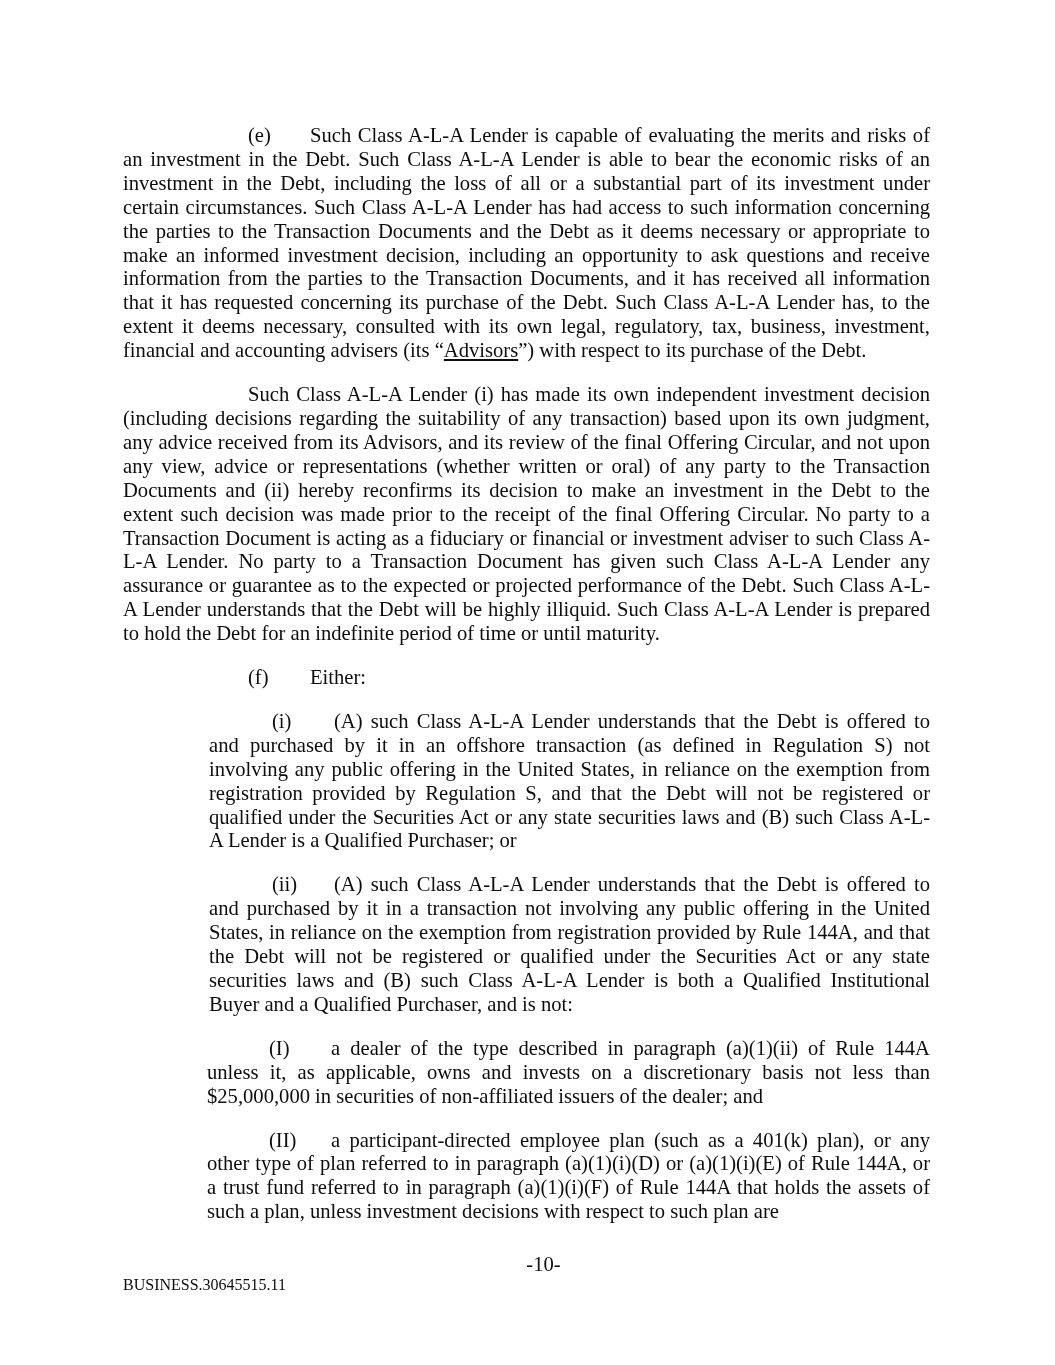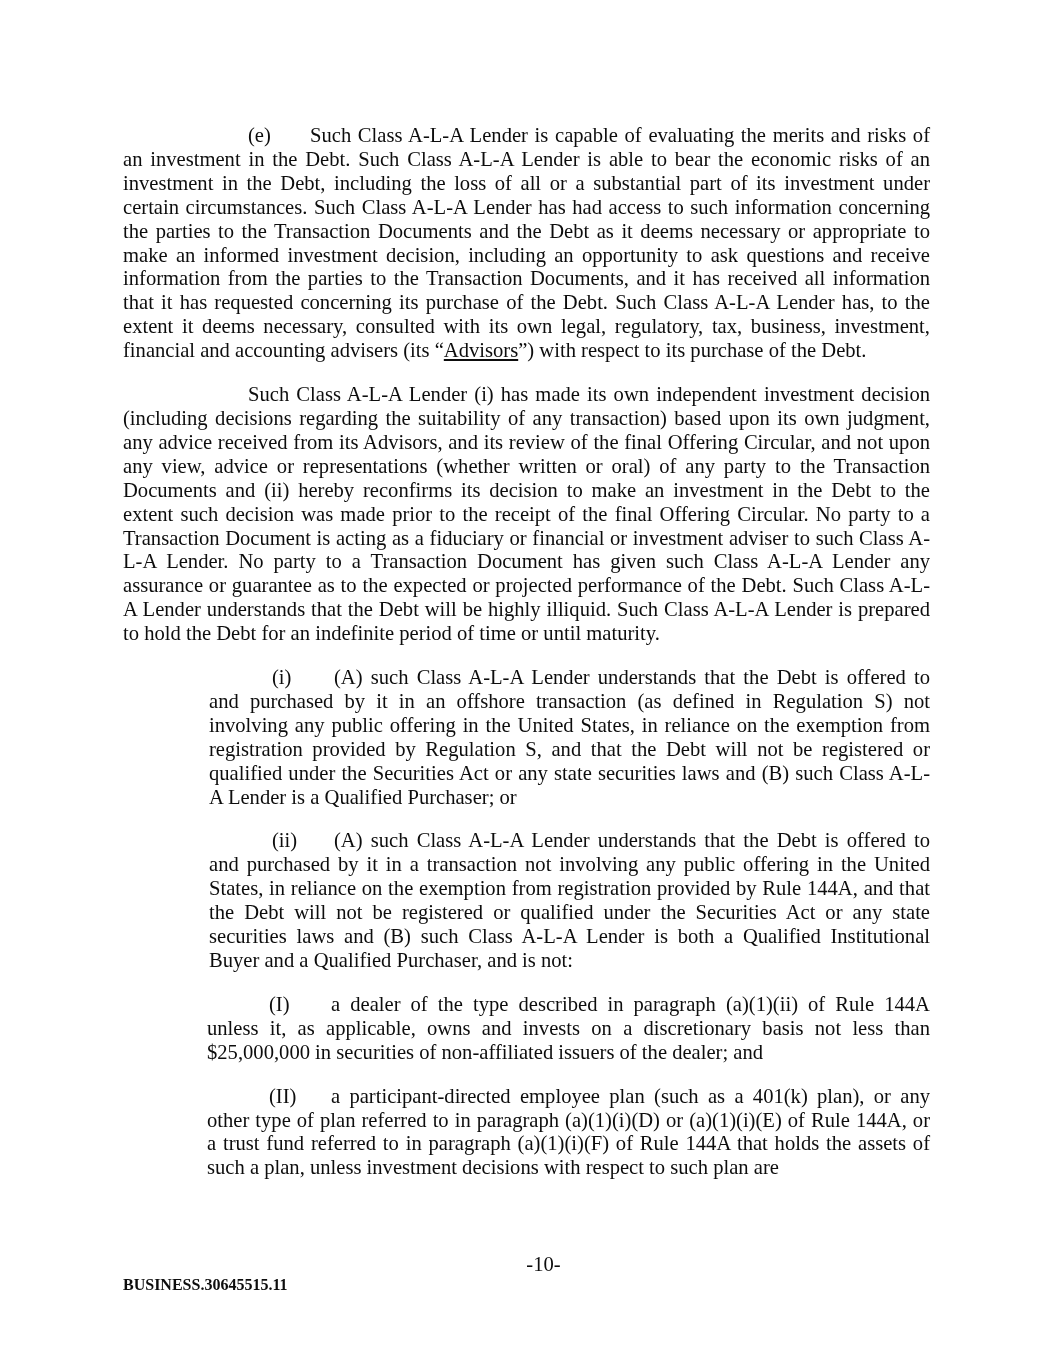--- a/index.html
+++ b/index.html
@@ -48,34 +48,34 @@
     text-align: center;
     font-size: 20.6px;
     line-height: 24px;
   }
   .footer-docid {
     position: absolute;
     top: 1276px;
     left: 123px;
     font-size: 16px;
     line-height: 18px;
-    font-weight: bold;
   }
 </style>
 </head>
 <body>
 
 <div class="page">
 
   <div class="textblock">
 
     <p class="lvl0"><span class="tab">(e)</span><span>Such Class A-L-A Lender is capable of evaluating the merits and risks of an investment in the Debt. Such Class A-L-A Lender is able to bear the economic risks of an investment in the Debt, including the loss of all or a substantial part of its investment under certain circumstances. Such Class A-L-A Lender has had access to such information concerning the parties to the Transaction Documents and the Debt as it deems necessary or appropriate to make an informed investment decision, including an opportunity to ask questions and receive information from the parties to the Transaction Documents, and it has received all information that it has requested concerning its purchase of the Debt. Such Class A-L-A Lender has, to the extent it deems necessary, consulted with its own legal, regulatory, tax, business, investment, financial and accounting advisers (its “</span><span class="u">Advisors</span><span>”) with respect to its purchase of the Debt.</span></p>
 
     <p class="lvl0"><span>Such Class A-L-A Lender (i) has made its own independent investment decision (including decisions regarding the suitability of any transaction) based upon its own judgment, any advice received from its Advisors, and its review of the final Offering Circular, and not upon any view, advice or representations (whether written or oral) of any party to the Transaction Documents and (ii) hereby reconfirms its decision to make an investment in the Debt to the extent such decision was made prior to the receipt of the final Offering Circular. No party to a Transaction Document is acting as a fiduciary or financial or investment adviser to such Class A-L-A Lender. No party to a Transaction Document has given such Class A-L-A Lender any assurance or guarantee as to the expected or projected performance of the Debt. Such Class A-L-A Lender understands that the Debt will be highly illiquid. Such Class A-L-A Lender is prepared to hold the Debt for an indefinite period of time or until maturity.</span></p>
 
+    <p class="lvl0"><span class="tab">(f)</span><span>Either:</span></p>
 
     <p class="lvl1"><span class="tab">(i)</span><span>(A) such Class A-L-A Lender understands that the Debt is offered to and purchased by it in an offshore transaction (as defined in Regulation S) not involving any public offering in the United States, in reliance on the exemption from registration provided by Regulation S, and that the Debt will not be registered or qualified under the Securities Act or any state securities laws and (B) such Class A-L-A Lender is a Qualified Purchaser; or</span></p>
 
     <p class="lvl1"><span class="tab">(ii)</span><span>(A) such Class A-L-A Lender understands that the Debt is offered to and purchased by it in a transaction not involving any public offering in the United States, in reliance on the exemption from registration provided by Rule 144A, and that the Debt will not be registered or qualified under the Securities Act or any state securities laws and (B) such Class A-L-A Lender is both a Qualified Institutional Buyer and a Qualified Purchaser, and is not:</span></p>
 
     <p class="lvl2"><span class="tab">(I)</span><span>a dealer of the type described in paragraph (a)(1)(ii) of Rule 144A unless it, as applicable, owns and invests on a discretionary basis not less than $25,000,000 in securities of non-affiliated issuers of the dealer; and</span></p>
 
     <p class="lvl2"><span class="tab">(II)</span><span>a participant-directed employee plan (such as a 401(k) plan), or any other type of plan referred to in paragraph (a)(1)(i)(D) or (a)(1)(i)(E) of Rule 144A, or a trust fund referred to in paragraph (a)(1)(i)(F) of Rule 144A that holds the assets of such a plan, unless investment decisions with respect to such plan are</span></p>
 
   </div>

